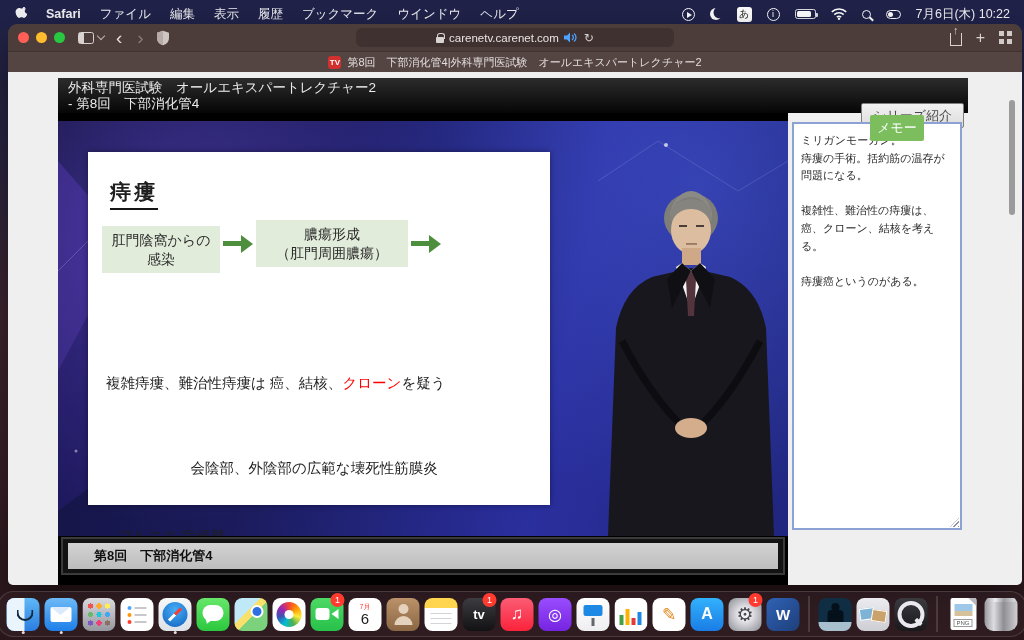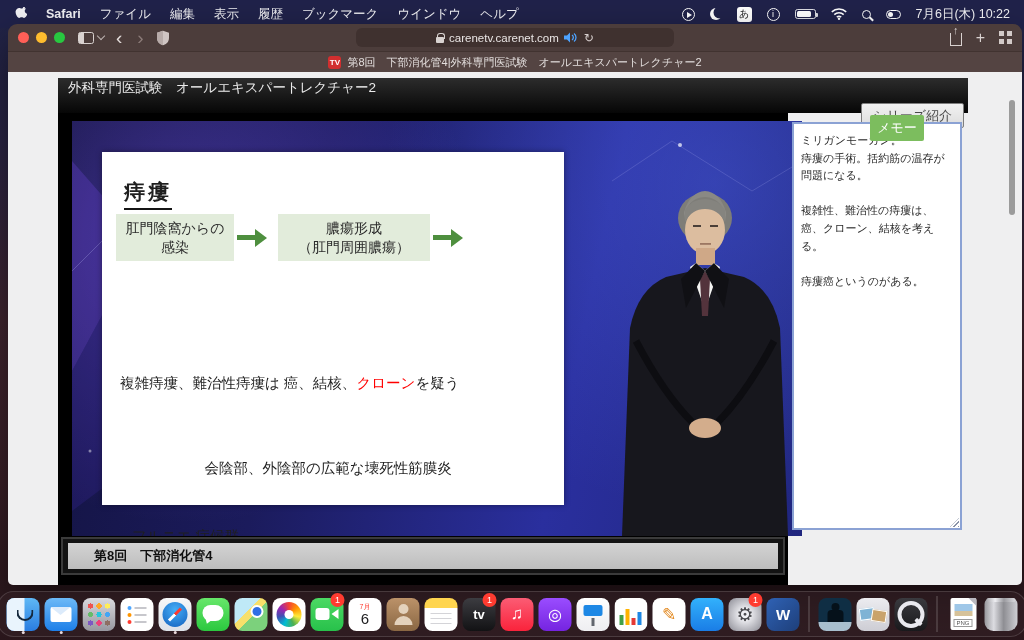--- a/index.html
+++ b/index.html
@@ -80,36 +80,36 @@
   
   .page { position:relative; height:513px; background:#efeff0; }
   .vheader { position:absolute; left:50px; top:6px; width:910px; height:35px;
     background:linear-gradient(180deg,#2c2c2c,#060606); color:#ececec; padding:2px 0 0 10px; }
   .vheader .hl { font-size:13.5px; line-height:16px; white-space:pre; }
   .series-btn { position:absolute; right:4px; top:5px; height:25px; padding:0 11px;
     background:linear-gradient(180deg,#f2f2f2,#dcdcdc); border:1px solid #7e7e7e; border-radius:2px;
     color:#4a4a4a; font-size:13px; display:flex; align-items:center;margin-top:20px; }
 
   .video { position:absolute; left:50px; top:41px; width:730px; height:472px; background:#000; }
-  .stage { position:absolute; left:14px; top:8px; width:730px; height:415px; overflow:hidden;
+  .stage { position:absolute; left:0; top:8px; width:730px; height:415px; overflow:hidden;
     background:
       radial-gradient(circle at 16% 28%, rgba(130,95,255,0.38), transparent 42%),
       radial-gradient(circle at 88% 15%, rgba(90,120,255,0.30), transparent 45%),
       linear-gradient(102deg,#131340 0%,#1b1b5c 32%,#2a2f9e 68%,#20267e 100%); padding-left: 45px; }
   .stage svg.decor { position:absolute; inset:0; width:100%; height:100%; }
   .presenter { position:absolute; left:530px; top:55px; width:200px; height:360px; }
 
   .slide { position:absolute; left:30px; top:31px; width:462px; height:353px; background:#fff;
     color:#1f1f1f; box-shadow:0 0 6px rgba(0,0,0,.4); }
   .sl-title { position:absolute; left:22px; top:26px; font-size:21px; font-weight:bold;
     letter-spacing:3px; border-bottom:2.5px solid #151515; padding-bottom:2px; }
   .sl-flow { position:absolute; left:14px; top:62px; display:flex; align-items:center; }
   .fbox { background:#e2ecdb; color:#2b2b2b; font-size:14px; line-height:18.5px;
     text-align:center; padding:5px 7px; }
-  .fb1 { width:118px; } .fb2 { width:152px;margin-left:8px; } .fb3 { width:82px; padding-top:12px; padding-bottom:12px; }
+  .fb1 { width:118px;margin-top:12px; } .fb2 { width:152px; } .fb3 { width:82px; padding-top:12px; padding-bottom:12px; }
   .farrow { width:36px; height:26px; position:relative; flex:none; }
   .farrow::before { content:''; position:absolute; left:3px; top:10.5px; width:19px; height:5px; background:#4e8f3e; }
   .farrow::after { content:''; position:absolute; right:3px; top:4px; border-left:12px solid #4e8f3e;
     border-top:9px solid transparent; border-bottom:9px solid transparent; }
   .sl-treat { position:absolute; left:18px; top:130px; font-size:14.5px; line-height:22.5px; white-space:pre; }
   .sl-complex { position:absolute; left:18px; top:222px; font-size:14.5px; white-space:pre; }
   .sl-complex .red { color:#ff0000; }
   .sl-fournier { position:absolute; left:30px; top:260px; font-size:14.5px; line-height:22.5px; white-space:pre; }
 
   .vbottom { position:absolute; left:3px; right:3px; top:424px; height:38px; background:#131313;
@@ -333,20 +333,21 @@
       </div>
     </div>
     <div class="tabbar">
       <span class="favicon">TV</span>
       <span class="tabtitle">第8回　下部消化管4|外科専門医試験　オールエキスパートレクチャー2</span>
     </div>
 
     <div class="page">
       <div class="vheader">
         <div class="hl">外科専門医試験　オールエキスパートレクチャー2</div>
+        <div class="hl">- 第8回　下部消化管4</div>
         <button class="series-btn">シリーズ紹介</button>
       </div>
 
       <div class="video">
         <div class="stage">
           <svg class="decor" viewBox="0 0 730 415" preserveAspectRatio="none">
             <polygon points="0,40 70,120 0,250" fill="rgba(110,70,220,0.30)"></polygon>
             <polygon points="0,250 70,120 120,300 0,390" fill="rgba(60,40,160,0.25)"></polygon>
             <polyline points="-10,160 60,90 130,170 50,240 90,300" stroke="rgba(200,200,255,0.25)" fill="none" stroke-width="1"></polyline>
             <polyline points="540,60 600,20 680,70 730,40" stroke="rgba(200,200,255,0.18)" fill="none" stroke-width="1"></polyline>

